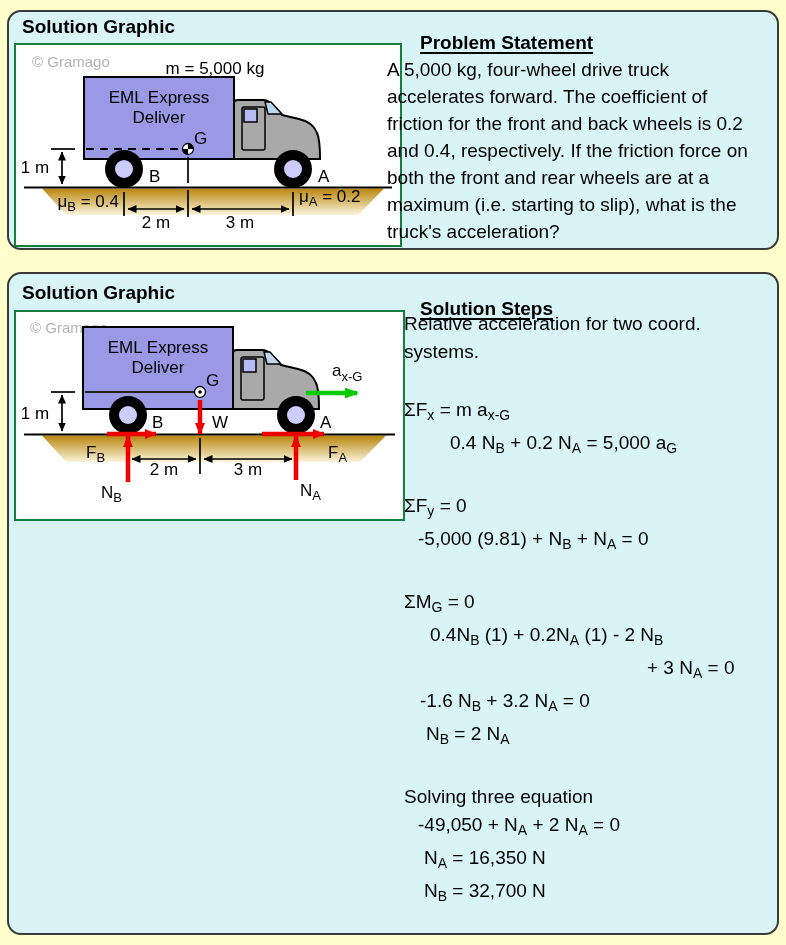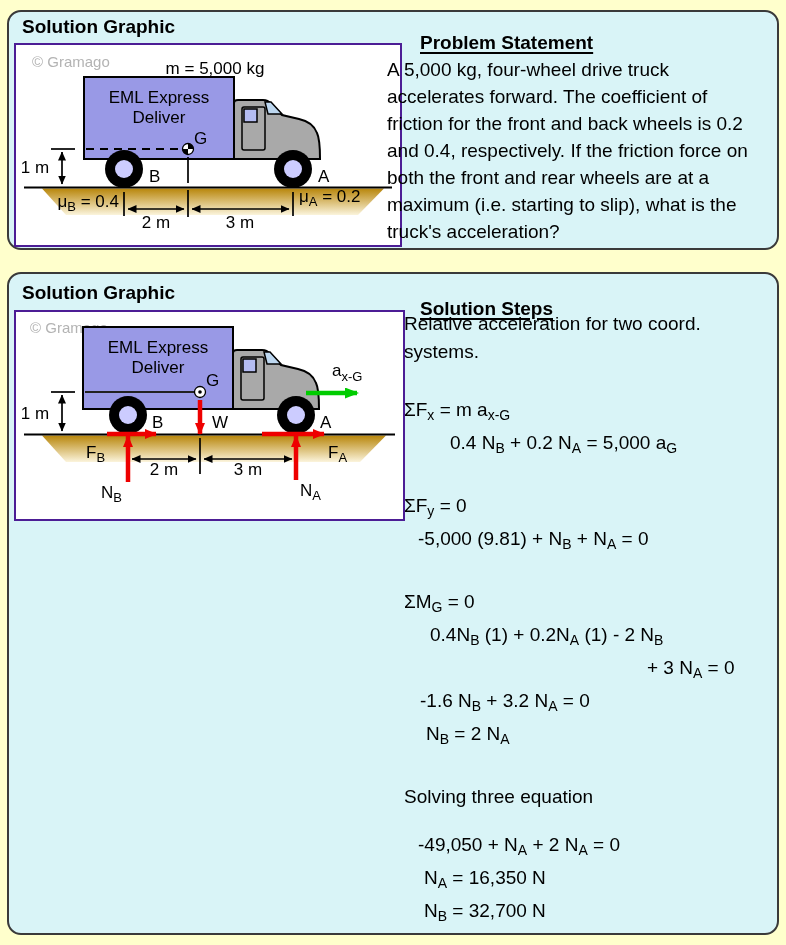--- a/index.html
+++ b/index.html
@@ -7,21 +7,21 @@
   .page{position:relative;width:786px;height:945px;background:var(--page-bg,#FFFFCC);
         font-family:"Liberation Sans",sans-serif;color:#000;overflow:hidden;}
   .panel{position:absolute;left:7px;width:768px;background:var(--panel-bg,#D9F4F7);
          border:2px solid var(--panel-border,#3a3a3a);border-radius:14px;}
   #panel-problem{top:10px;height:236px;}
   #panel-solution{top:272px;height:659px;}
   .g-title{position:absolute;left:13px;top:4px;margin:0;font-size:19px;font-weight:bold;}
   .r-title{position:absolute;left:395px;top:4px;margin:16px;font-size:19px;font-weight:bold;
            text-decoration:underline;text-decoration-thickness:2px;text-underline-offset:3px;}
   #panel-solution .g-title,#panel-solution .r-title{top:8px;}
-  .gbox{position:absolute;background:var(--box-bg,#FFFFFF);border:2px solid #4c1d95;}
+  .gbox{position:absolute;background:var(--box-bg,#FFFFFF);border:2px solid #15803d;}
   #gbox-problem{left:5px;top:31px;width:384px;height:200px;}
   #gbox-solution{left:5px;top:36px;width:387px;height:207px;}
   .gbox svg{display:block;width:100%;height:100%;}
   .statement{position:absolute;left:378px;top:44px;width:372px;margin:0;
              font-size:19px;line-height:27px;}
   .steps{position:absolute;left:395px;top:36px;width:376px;font-size:19px;}
   .step-line{line-height:28px;white-space:nowrap;}
   .step-blank{height:30px;}
   .sub{font-size:14px;vertical-align:-4px;}
   
@@ -234,21 +234,21 @@
         <div class="step-line"><span>ΣF</span><span class="sub">y</span><span> = 0</span></div>
         <div class="step-line" style="padding-left: 14px;"><span>-5,000 (9.81) + N</span><span class="sub">B</span><span> + N</span><span class="sub">A</span><span> = 0</span></div>
         <div class="step-blank"></div>
         <div class="step-line"><span>ΣM</span><span class="sub">G</span><span> = 0</span></div>
         <div class="step-line" style="padding-left: 26px;"><span>0.4N</span><span class="sub">B</span><span> (1) + 0.2N</span><span class="sub">A</span><span> (1) - 2 N</span><span class="sub">B</span></div>
         <div class="step-line" style="padding-left: 243px;"><span>+ 3 N</span><span class="sub">A</span><span> = 0</span></div>
         <div class="step-line" style="padding-left: 16px;"><span>-1.6 N</span><span class="sub">B</span><span> + 3.2 N</span><span class="sub">A</span><span> = 0</span></div>
         <div class="step-line" style="padding-left: 22px;"><span>N</span><span class="sub">B</span><span> = 2 N</span><span class="sub">A</span></div>
         <div class="step-blank"></div>
         <div class="step-line"><span>Solving three equation</span></div>
-        <div class="step-line" style="padding-left: 14px; margin-top: 20px;"><span>-49,050 + N</span><span class="sub">A</span><span> + 2 N</span><span class="sub">A</span><span> = 0</span></div>
+        <div class="step-line" style="padding-left: 14px;"><span>-49,050 + N</span><span class="sub">A</span><span> + 2 N</span><span class="sub">A</span><span> = 0</span></div>
         <div class="step-line" style="padding-left: 20px;"><span>N</span><span class="sub">A</span><span> = 16,350 N</span></div>
         <div class="step-line" style="padding-left: 20px;"><span>N</span><span class="sub">B</span><span> = 32,700 N</span></div>
         <div class="step-blank"></div>
         <div class="step-line result"></div>
       </div>
   </section>
 
 </div>
 
 </body></html>

